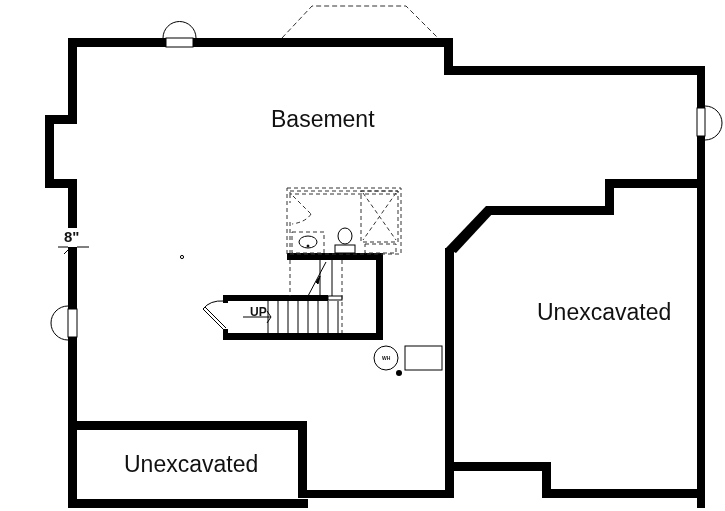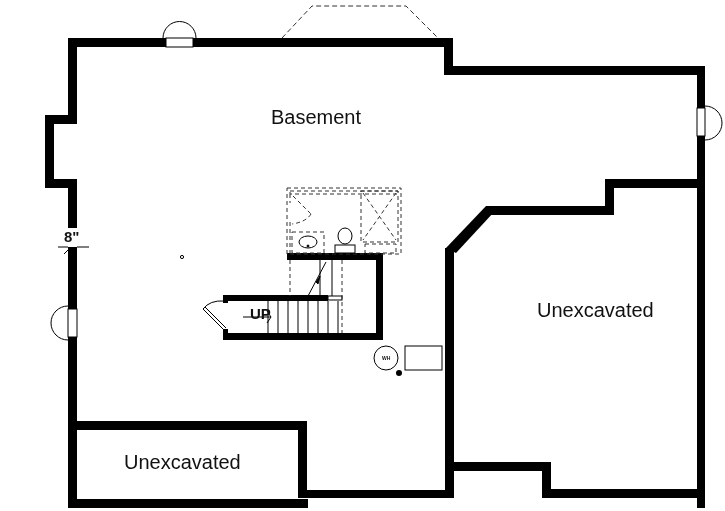--- a/index.html
+++ b/index.html
@@ -1,18 +1,18 @@
 <!DOCTYPE html>
 <html><head>
   <meta charset="utf-8">
   <style>
     html, body { margin: 0; padding: 0; background: #ffffff; }
     body { width: 725px; height: 511px; position: relative; overflow: hidden; font-family: "Liberation Sans", sans-serif; }
     svg { position: absolute; left: 0; top: 0; }
-    .room-label { position: absolute; font-family: "Liberation Sans", sans-serif; color: #111; font-size: 20px; white-space: nowrap; }
+    .room-label { position: absolute; font-family: "Liberation Sans", sans-serif; color: #111; font-size: 23px; white-space: nowrap; }
     .small-label { position: absolute; font-family: "Liberation Sans", sans-serif; color: #111; font-weight: bold; white-space: nowrap; }
   </style>
 </head>
 <body>
 
 <svg width="725" height="511" viewBox="0 0 725 511">
 
   <g fill="none" stroke="#333" stroke-width="1" stroke-dasharray="5,3">
     <polyline points="282,38 312,6 406,6 438,38"></polyline>
   </g>
@@ -148,14 +148,14 @@
     <line x1="58" y1="247" x2="89" y2="247"></line>
     <line x1="64" y1="254" x2="71" y2="247"></line>
   </g>
   <rect x="68" y="228" width="9" height="19" fill="#fff"></rect>
 </svg>
 
 <div class="room-label" style="left:271px; top:106px;">Basement</div>
 <div class="room-label" style="left:537px; top:299px;">Unexcavated</div>
 <div class="room-label" style="left:124px; top:451px;">Unexcavated</div>
 <div class="small-label" style="left:64px; top:228px; font-size:15px;">8"</div>
-<div class="small-label" style="left:250px; top:305px; font-size:15px;">UP</div>
+<div class="small-label" style="left:250px; top:305px; font-size:12px;">UP</div>
 <div class="small-label" style="left:382px; top:355px; font-size:5px;">WH</div>
 
 </body></html>

